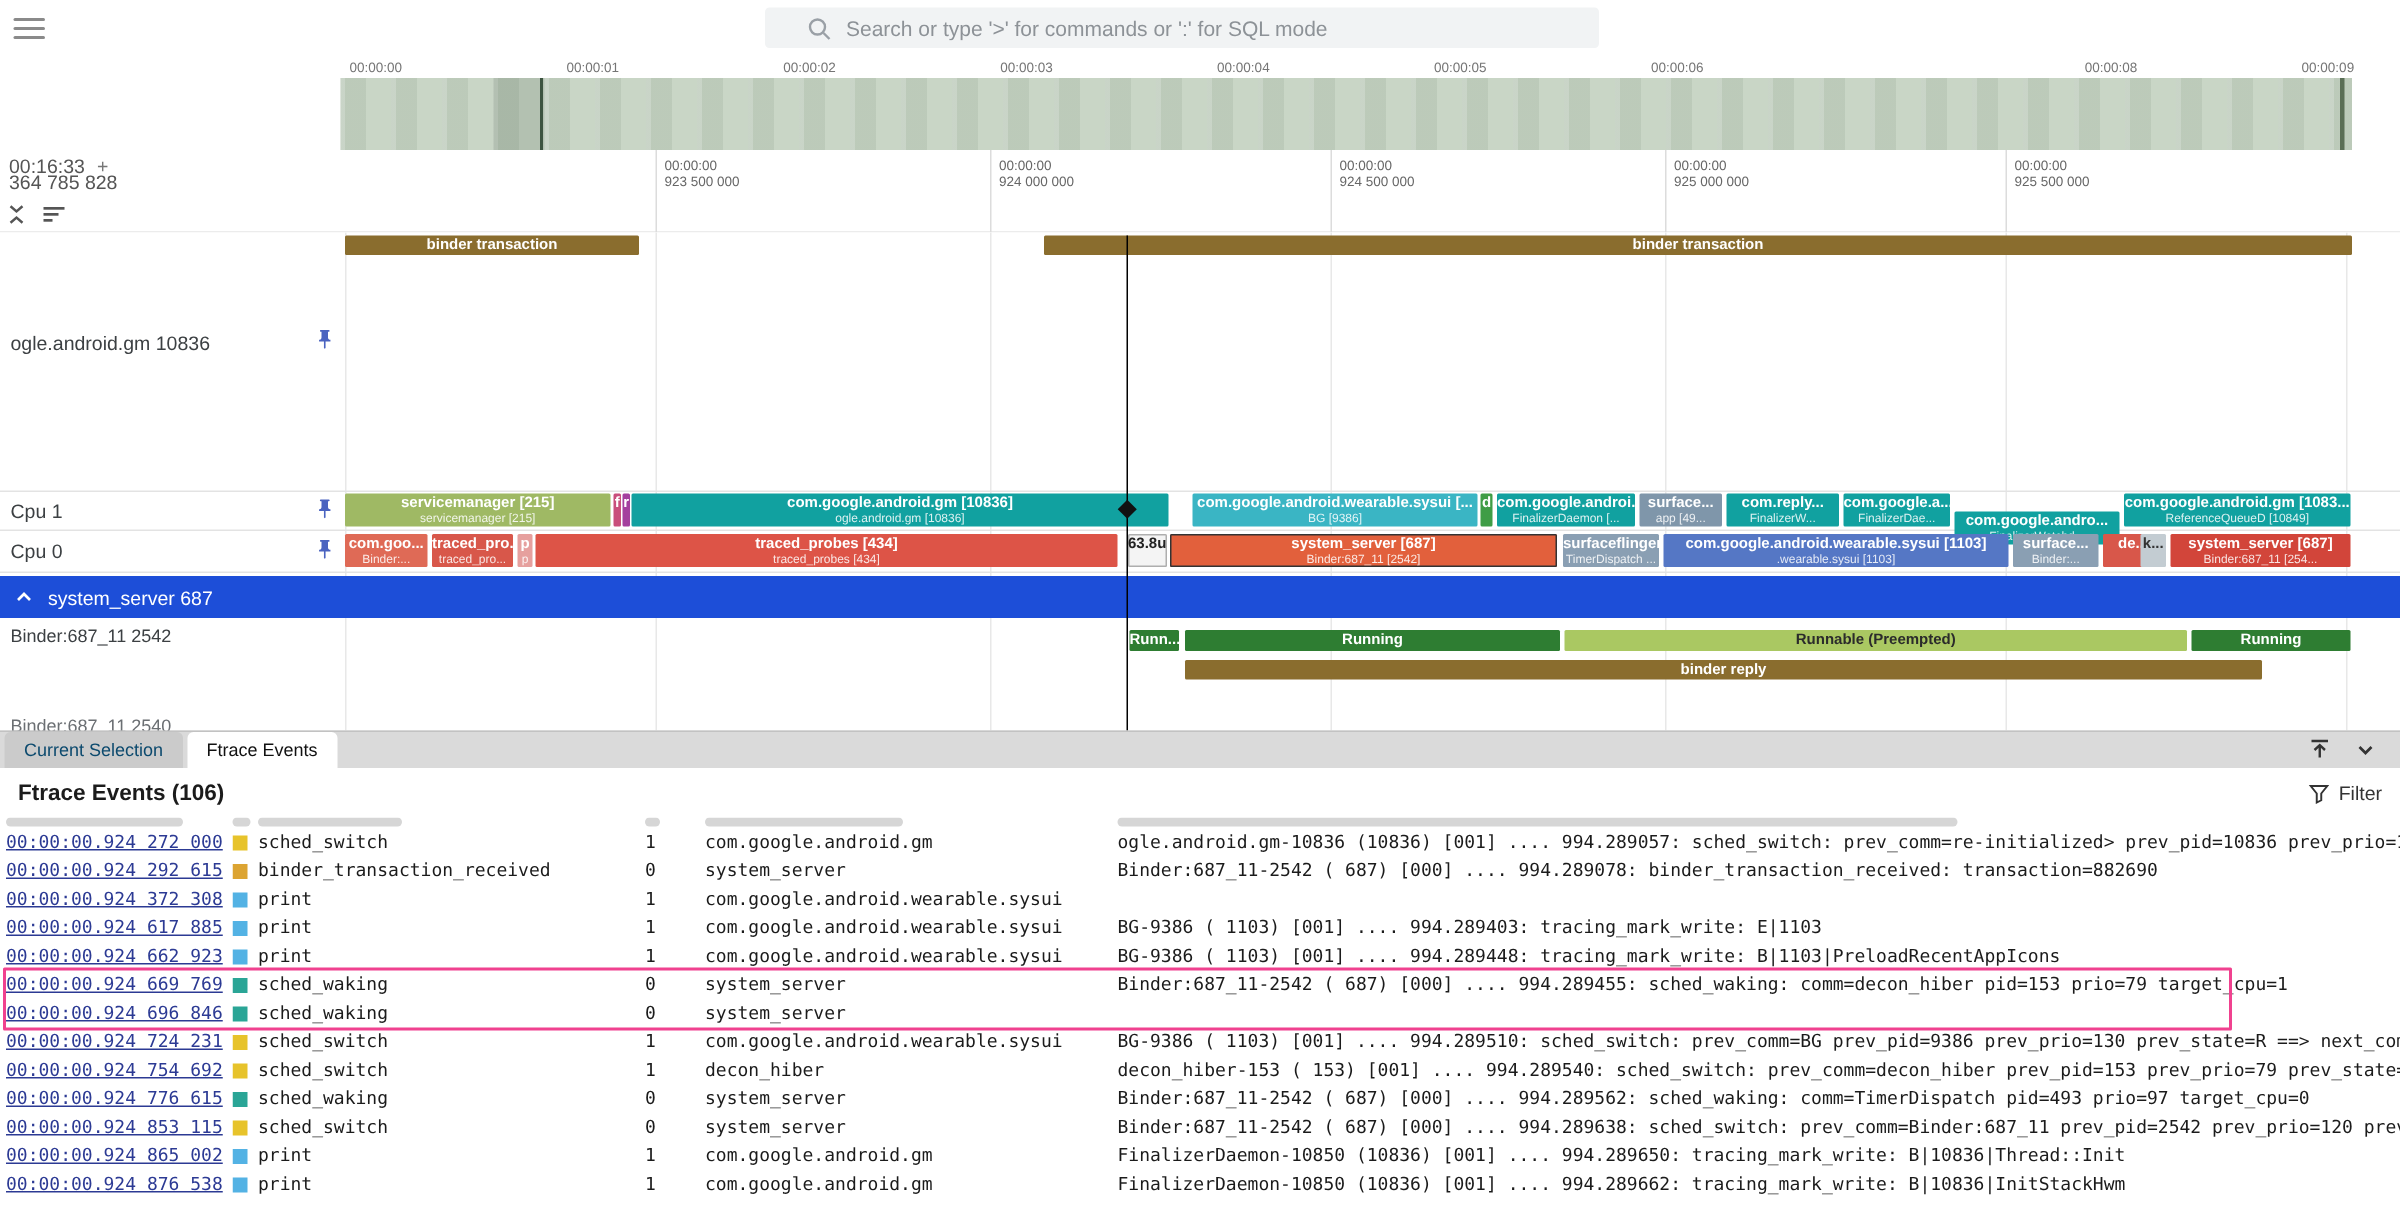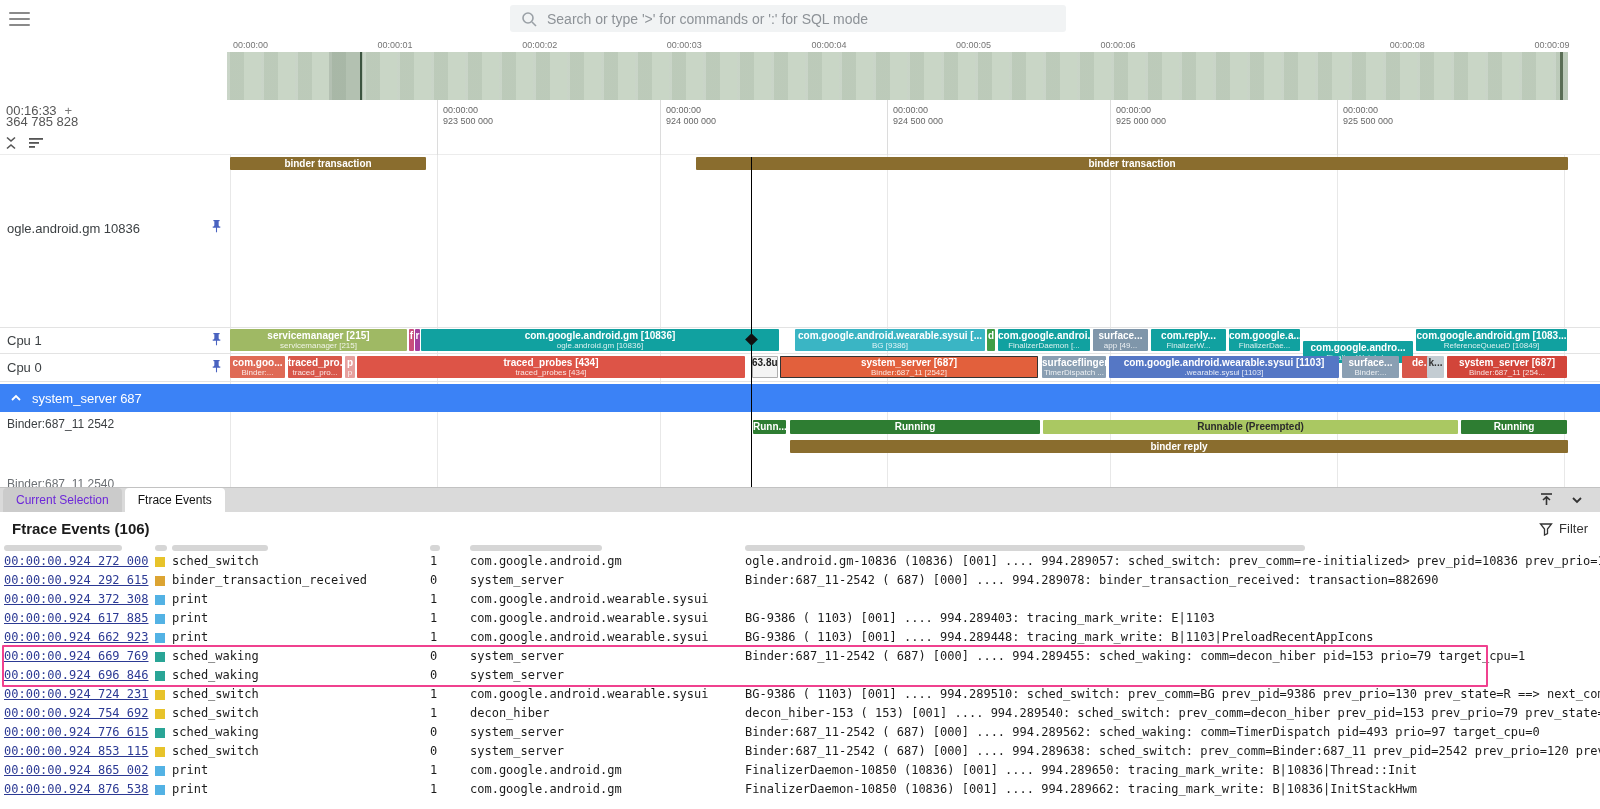--- a/index.html
+++ b/index.html
@@ -4,21 +4,21 @@
 <style>
   *{margin:0;padding:0;box-sizing:border-box}
   html,body{width:1600px;height:809px;overflow:hidden}
   body{font-family:"Liberation Sans",sans-serif;background:#fff;position:relative;color:#202124}
   .app{position:absolute;top:0;left:0;width:1600px;height:809px;background:#fff}
 
   
   .topbar{position:absolute;top:0;left:0;width:1600px;height:38px;background:#fff}
   .hamburger{position:absolute;left:9px;top:12px;width:21px;height:14px;display:flex;flex-direction:column;justify-content:space-between;cursor:pointer}
   .hamburger span{display:block;height:2px;background:#8a8a8a;border-radius:1px}
-  .searchbox{position:absolute;left:510px;top:5px;width:556px;height:27px;background:#f1f3f4;border-radius:3px;display:flex;align-items:center;padding:0 10px;gap:9px}
+  .searchbox{position:absolute;left:510px;top:5px;width:556px;height:27px;background:#f1f3f4;border-radius:3px;display:flex;align-items:center;padding:0 27px;gap:9px}
   .searchbox input{border:none;background:transparent;outline:none;flex:1;font-size:14px;color:#444;font-family:"Liberation Sans",sans-serif}
   .searchbox input::placeholder{color:#8d9297}
 
   
   .mm-labels{position:absolute;top:38px;left:0;width:1600px;height:14px}
   .mm-label{position:absolute;top:2px;font-size:9px;color:#757575;white-space:nowrap}
   .mm-band{position:absolute;top:52px;left:227px;width:1341px;height:48px;
     background:
       repeating-linear-gradient(90deg, rgba(255,255,255,.20) 0 3px, rgba(0,0,0,0) 3px 34px),
       repeating-linear-gradient(90deg, rgba(96,118,96,.12) 0 17px, rgba(96,118,96,0) 17px 34px),
@@ -42,28 +42,28 @@
   .t-sep{position:absolute;left:0;width:1600px;height:1px;background:#e3e3e3;z-index:1}
   .tname{position:absolute;left:7px;font-size:13px;color:#3c4043;white-space:nowrap;z-index:2}
   .tname.small{font-size:12px}
   .pin{position:absolute;z-index:2;cursor:pointer}
   .lane{position:absolute;left:0;width:1600px;z-index:2}
   .bbar{position:absolute;top:0;height:13px;background:#8a6d2e;color:#fff;font-size:10px;font-weight:700;line-height:13px;text-align:center;overflow:hidden;white-space:nowrap;border-radius:1px;cursor:pointer}
   .slice{position:absolute;top:0;height:100%;overflow:hidden;color:#fff;text-align:center;border-radius:1px;cursor:pointer}
   .s-l1{font-size:10px;line-height:11px;font-weight:700;white-space:nowrap;overflow:hidden;margin-top:1px}
   .s-l2{font-size:8px;line-height:9px;opacity:.85;white-space:nowrap;overflow:hidden}
   .tstate{position:absolute;top:0;height:14px;font-size:10px;font-weight:700;line-height:14px;text-align:center;overflow:hidden;white-space:nowrap;border-radius:1px;cursor:pointer}
-  .group-header{position:absolute;left:0;top:229px;width:1600px;height:28px;background:#3b82f6;color:#fff;display:flex;align-items:center;gap:9px;padding-left:9px;font-size:13px;z-index:3;cursor:pointer}
+  .group-header{position:absolute;left:0;top:229px;width:1600px;height:28px;background:#1d4ed8;color:#fff;display:flex;align-items:center;gap:9px;padding-left:9px;font-size:13px;z-index:3;cursor:pointer}
   .sel-line{position:absolute;left:751px;top:2px;width:1px;height:330px;background:#000;z-index:5}
   .sel-diamond{position:absolute;left:747px;top:180px;width:9px;height:9px;background:#111;transform:rotate(45deg);z-index:6}
 
   
   .tabbar{position:absolute;top:487px;left:0;width:1600px;height:25px;background:#dadada;border-top:1px solid #c2c2c2;display:flex;align-items:flex-end}
   .tabs{display:flex;height:25px;align-items:flex-end}
-  .tab{height:24px;display:flex;align-items:center;padding:0 13px;font-size:12px;color:#6d28d9;background:#cbcbcb;border-radius:4px 4px 0 0;margin-left:3px;cursor:pointer;white-space:nowrap}
+  .tab{height:24px;display:flex;align-items:center;padding:0 13px;font-size:12px;color:#0c4a6e;background:#cbcbcb;border-radius:4px 4px 0 0;margin-left:3px;cursor:pointer;white-space:nowrap}
   .tab.active{background:#fff;color:#111}
   .tab-icons{margin-left:auto;display:flex;gap:16px;padding-right:16px;align-items:center;height:25px}
   .tab-icons svg{cursor:pointer}
 
   .panel-header{position:absolute;top:512px;left:0;width:1600px;height:33px;background:#fff;display:flex;align-items:center;padding:0 12px}
   .panel-title{font-size:15px;font-weight:700;color:#1b1b1b}
   .filter{margin-left:auto;display:flex;align-items:center;gap:6px;font-size:13px;color:#333;cursor:pointer}
 
   
   .ftable{position:absolute;top:545px;left:0;width:1600px;height:264px;overflow:hidden;font-family:"DejaVu Sans Mono",monospace;font-size:12px;color:#1b1b1b;background:#fff}
@@ -285,21 +285,21 @@
     </div>
 
     <div class="tname small" style="top:262px">Binder:687_11 2542</div>
     <div class="lane" style="top:265px;height:14px">
         <div class="tstate" style="left: 753px; width: 33px; background: rgb(46, 125, 50); color: rgb(255, 255, 255);">Runn...</div>
         <div class="tstate" style="left: 790px; width: 250px; background: rgb(46, 125, 50); color: rgb(255, 255, 255);">Running</div>
         <div class="tstate" style="left: 1043px; width: 415px; background: rgb(170, 200, 98); color: rgb(43, 43, 43);">Runnable (Preempted)</div>
         <div class="tstate" style="left: 1461px; width: 106px; background: rgb(46, 125, 50); color: rgb(255, 255, 255);">Running</div>
       </div>
     <div class="lane" style="top:285px;height:14px">
-        <div class="bbar" style="left: 790px; width: 778px;">binder reply</div>
+        <div class="bbar" style="left: 790px; width: 718px;">binder reply</div>
       </div>
 
     <div class="tname small" style="top:322px;color:#6b6f73">Binder:687_11 2540</div>
 
     <div class="sel-line"></div>
     <div class="sel-diamond"></div>
   <div class="t-sep" style="top: 172px;"></div>
       <div class="t-sep" style="top: 198px;"></div>
       <div class="t-sep" style="top: 226px;"></div>
     </div>

